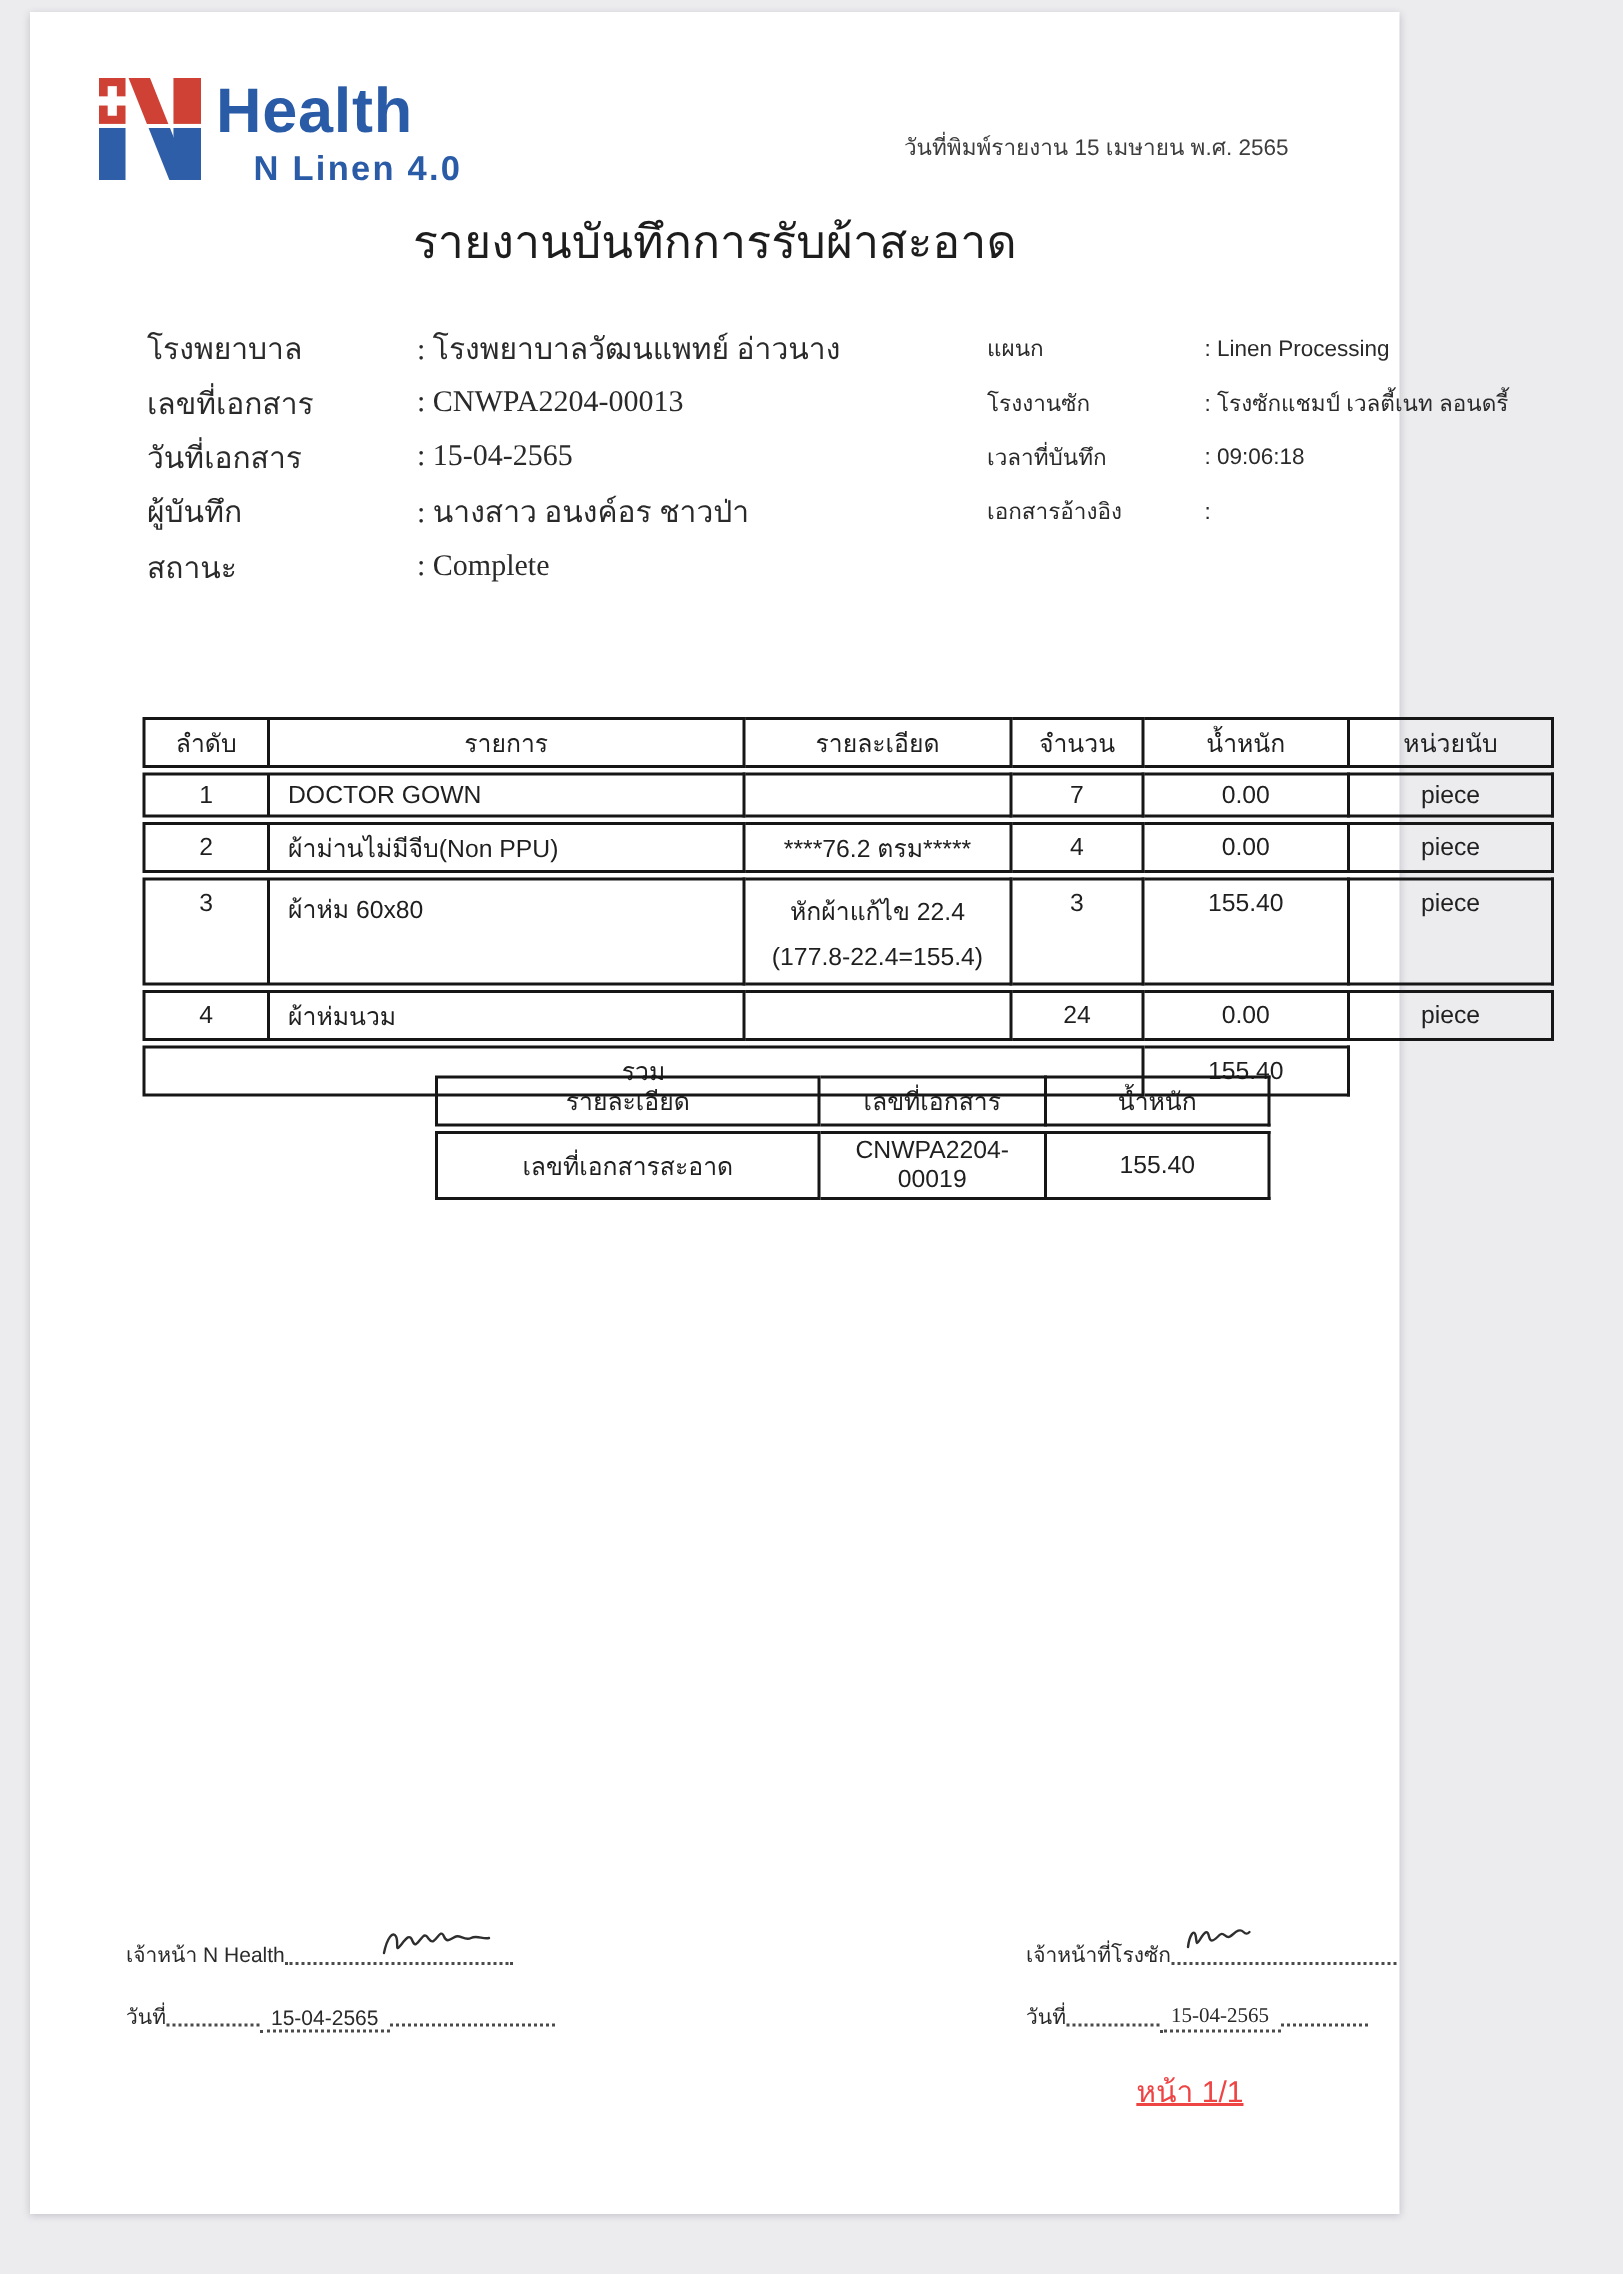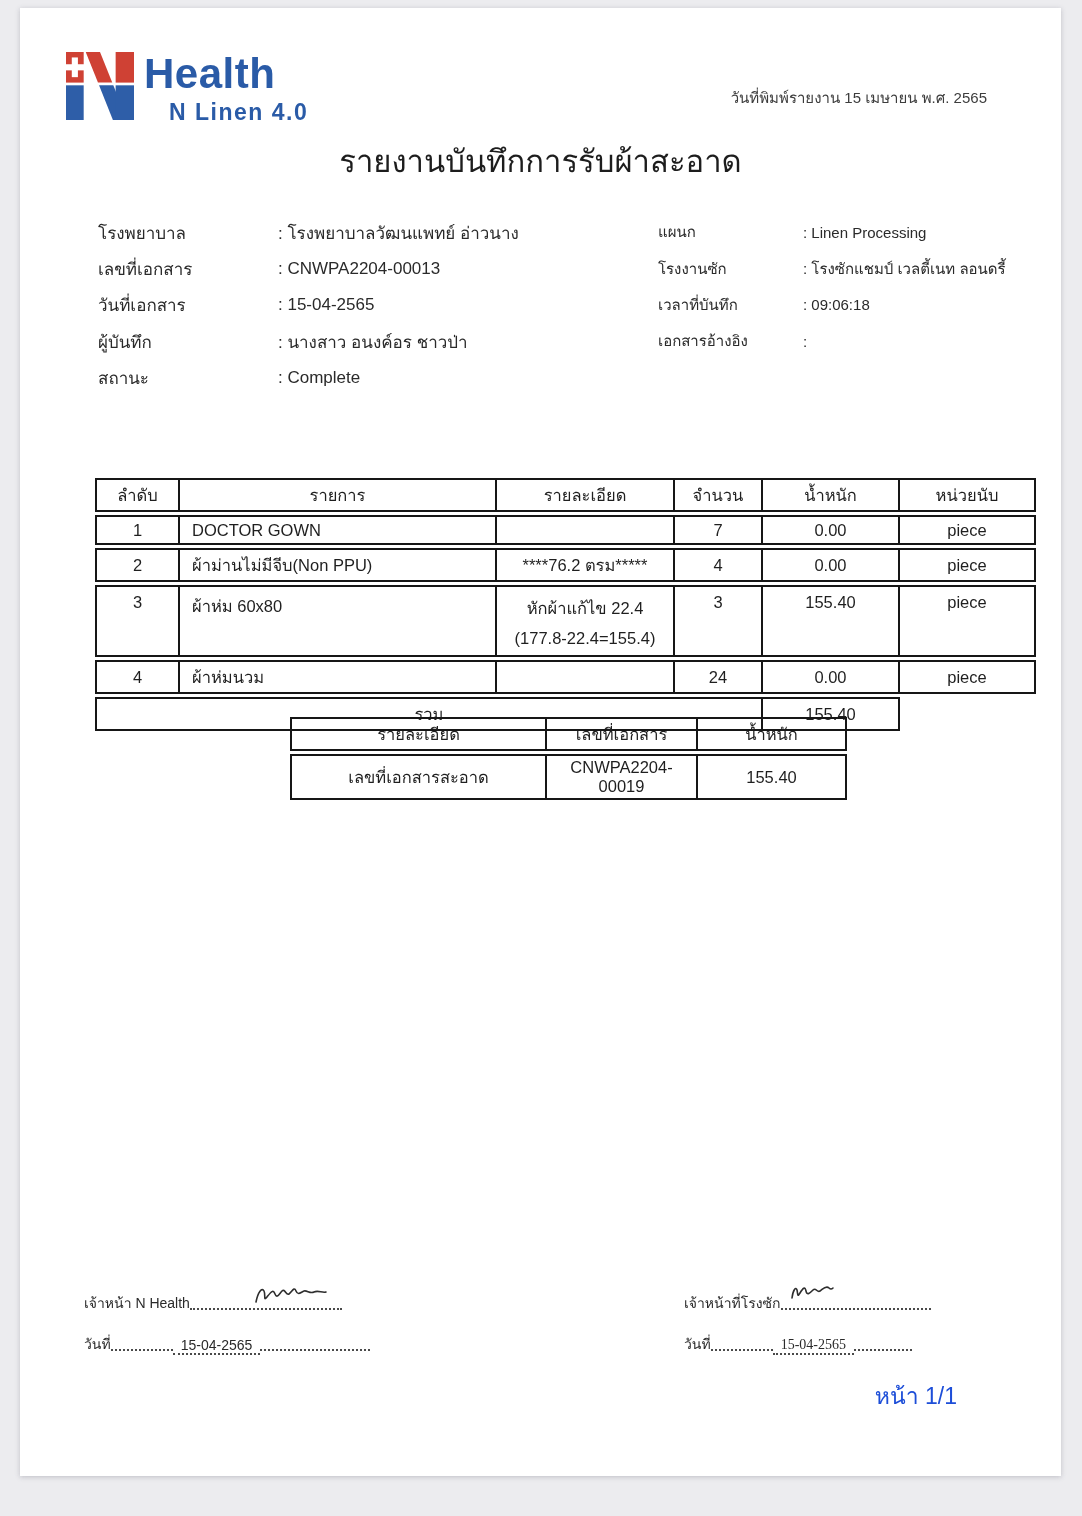--- a/index.html
+++ b/index.html
@@ -4,35 +4,35 @@
 <style>
   * { box-sizing: border-box; margin: 0; padding: 0; }
   html,body { width:1082px; height:1516px; }
   body {
     background:#ececef;
     font-family:"Liberation Sans", sans-serif;
     position:relative;
     color:#2a2a2a;
   }
   .page {
-    position:absolute; left:20px; top:8px; width:1041px; height:1468px;
+    position:absolute; left:20px; top:8px; width:913px; height:1468px;
     background:#ffffff;
     box-shadow:0 1px 5px rgba(60,60,80,0.25);
   }
   
   .logo { position:absolute; left:46px; top:42px; display:flex; align-items:flex-start; }
   .logo-n { width:68px; height:72px; flex:none; }
   .logo-text { margin-left:10px; padding-top:2px; }
   .logo-health { color:#2a5ba7; font-size:42px; font-weight:bold; line-height:1.05; letter-spacing:.5px; }
   .logo-sub { color:#2a5ba7; font-size:23px; font-weight:bold; letter-spacing:1.5px; margin-top:3px;margin-left:25px; }
   .print-date { position:absolute; top:78px; right:74px; font-size:15px; color:#3d3d3d; }
   .doc-title { position:absolute; top:128px; left:0; width:100%; text-align:center; font-size:31px; color:#1d1d1d; }
 
   
-  .info-left  { position:absolute; left:78px;  top:206px; width:480px; font-size:17px; }
+  .info-left  { position:absolute; left:78px;  top:206px; width:480px; font-size:20px;font-family:Liberation Serif, serif; }
   .info-right { position:absolute; left:623px; top:206px; width:400px; font-size:15px;margin-left:15px; }
   .irow { display:flex; height:36.4px; align-items:center; white-space:nowrap; }
   .info-left  .ilabel { width:180px; flex:none; }
   .info-right .ilabel { width:145px; flex:none; }
 
   
   table.tbl { border-collapse:separate; border-spacing:0 3px; position:absolute; table-layout:fixed; }
   .tbl th, .tbl td {
     border-top:2px solid #161616; border-bottom:2px solid #161616; border-right:2px solid #161616;
     font-weight:normal; font-size:16.5px; color:#1f1f1f; text-align:center;
@@ -48,21 +48,21 @@
 
   
   .sig { position:absolute; font-size:14px; color:#2a2a2a; }
   .sig-line { display:flex; align-items:flex-end; white-space:nowrap; }
   .leader { border-bottom:2px dotted #4a4a4a; margin-bottom:4px; height:1px; flex:none; }
   .date-line { margin-top:19px; }
   .date-val { border-bottom:2px dotted #4a4a4a; padding:0 8px; }
   .scribble { position:absolute; }
   .sig-left  { left:64px;  top:1284px; width:340px; }
   .sig-right { left:664px; top:1284px; width:300px;font-family:Liberation Serif, serif; }
-  .page-num { position:absolute; right:104px; top:1370px; font-size:23px; color:#1d4ed8; }
+  .page-num { position:absolute; right:104px; top:1370px; font-size:20px; color:#ef4444;text-decoration:underline; }
 </style>
 </head>
 <body>
 
 <div class="page">
 
   <div class="logo">
     <svg class="logo-n" viewBox="0 0 100 100" aria-hidden="true">
       <rect x="0" y="0" width="26" height="45" fill="#cf4134"></rect>
       <rect x="0" y="49" width="26" height="51" fill="#2e5ea8"></rect>

